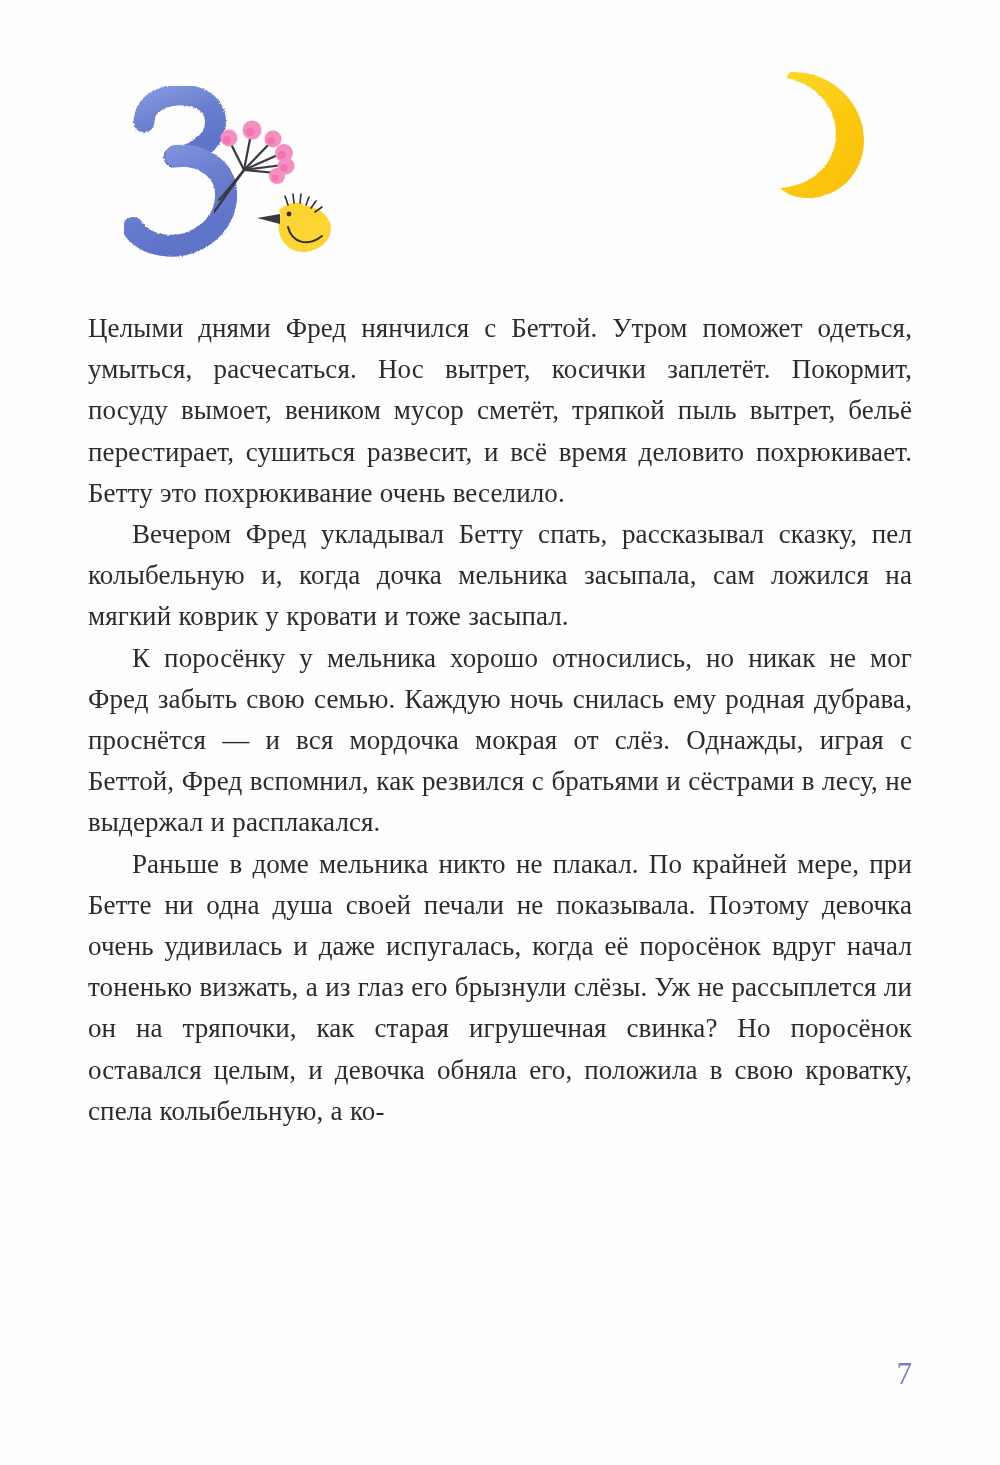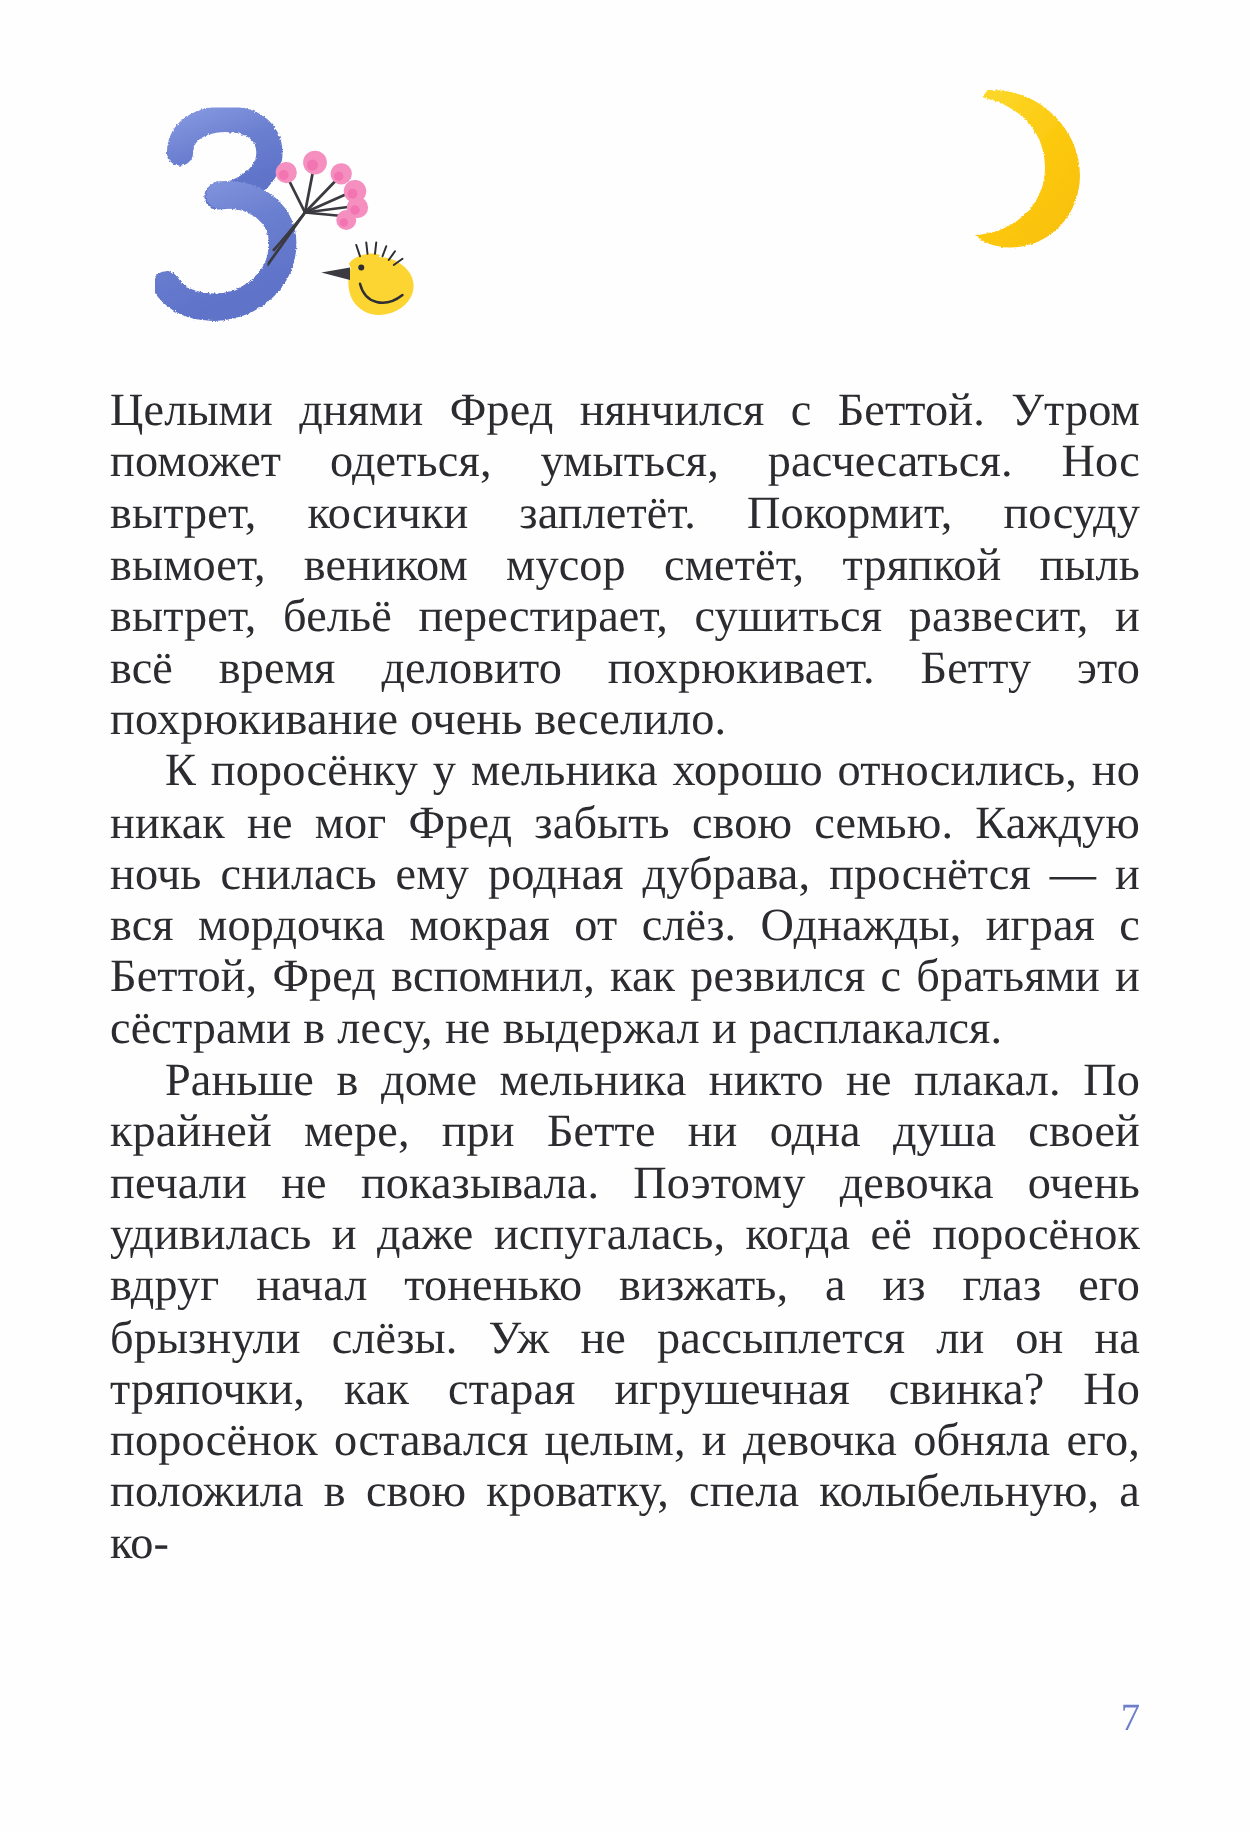--- a/index.html
+++ b/index.html
@@ -68,21 +68,21 @@
   
   #body-text {
     position: absolute;
     left: 88px;
     top: 308px;
     width: 824px;
   }
   .para {
     margin: 0;
     color: #2b2b30;
-    font-size: 37px;
+    font-size: 27px;
     line-height: 41.2px;
     text-align: justify;
     text-justify: inter-word;
     letter-spacing: 0.1px;
     -webkit-hyphens: none;
     hyphens: none;
     word-spacing: 0.4px;
   }
   .para.indent { text-indent: 44px; }
 
@@ -203,19 +203,20 @@
                    C32 134 22 130 16 124
                    C48 122 72 100 72 70
                    C72 42 52 20 22 14 Z" fill="url(#moonink)"></path>
         </g>
       </svg>
     </div>
   </div>
 
   <div id="body-text">
     <p class="para">Целыми днями Фред нянчился с Беттой. Утром поможет одеться, умыться, расчесаться. Нос вытрет, косички заплетёт. Покормит, посуду вымоет, веником мусор сметёт, тряпкой пыль вытрет, бельё перестирает, сушиться развесит, и всё время деловито похрюкивает. Бетту это похрюкивание очень веселило.</p>
+    <p class="para indent">Вечером Фред укладывал Бетту спать, рассказывал сказку, пел колыбельную и, когда дочка мельника засыпала, сам ложился на мягкий коврик у кровати и тоже засыпал.</p>
     <p class="para indent">К поросёнку у мельника хорошо относились, но никак не мог Фред забыть свою семью. Каждую ночь снилась ему родная дубрава, проснётся — и вся мордочка мокрая от слёз. Однажды, играя с Беттой, Фред вспомнил, как резвился с братьями и сёстрами в лесу, не выдержал и расплакался.</p>
     <p class="para indent">Раньше в доме мельника никто не плакал. По крайней мере, при Бетте ни одна душа своей печали не показывала. Поэтому девочка очень удивилась и даже испугалась, когда её поросёнок вдруг начал тоненько визжать, а из глаз его брызнули слёзы. Уж не рассыплется ли он на тряпочки, как старая игрушечная свинка? Но поросёнок оставался целым, и девочка обняла его, положила в свою кроватку, спела колыбельную, а ко-</p>
   </div>
 
   <div id="page-number">7</div>
 
 </div>
 
 </body></html>

